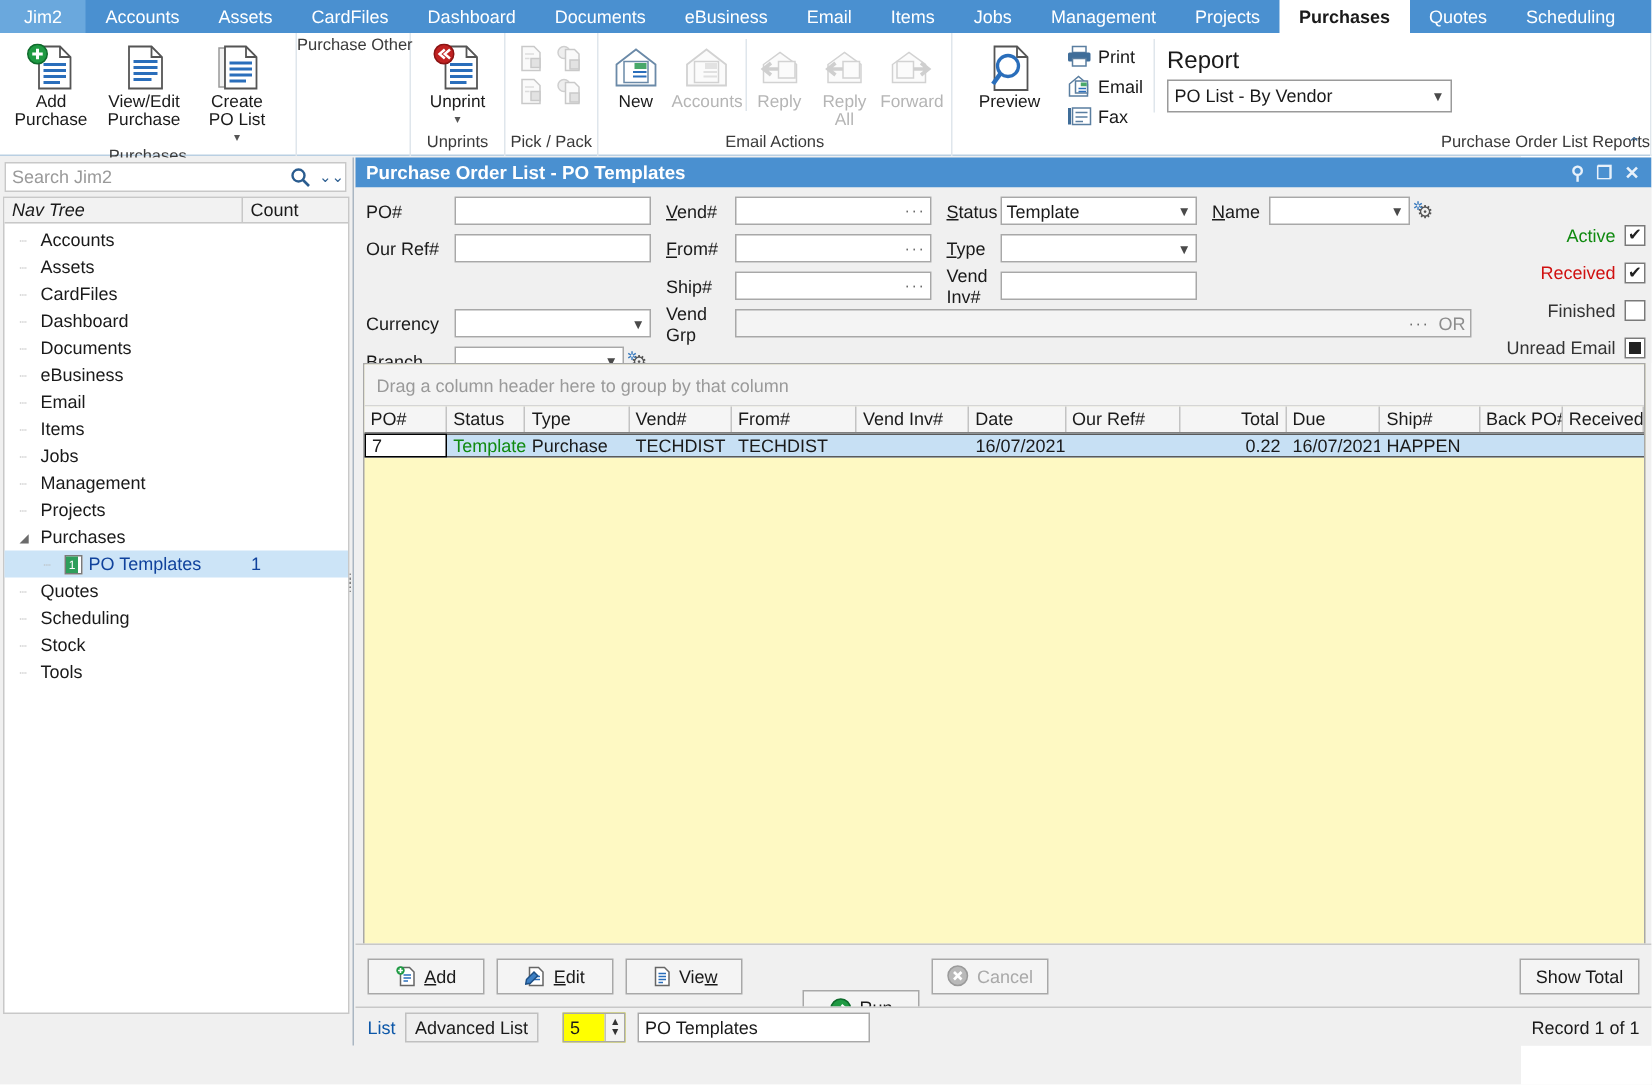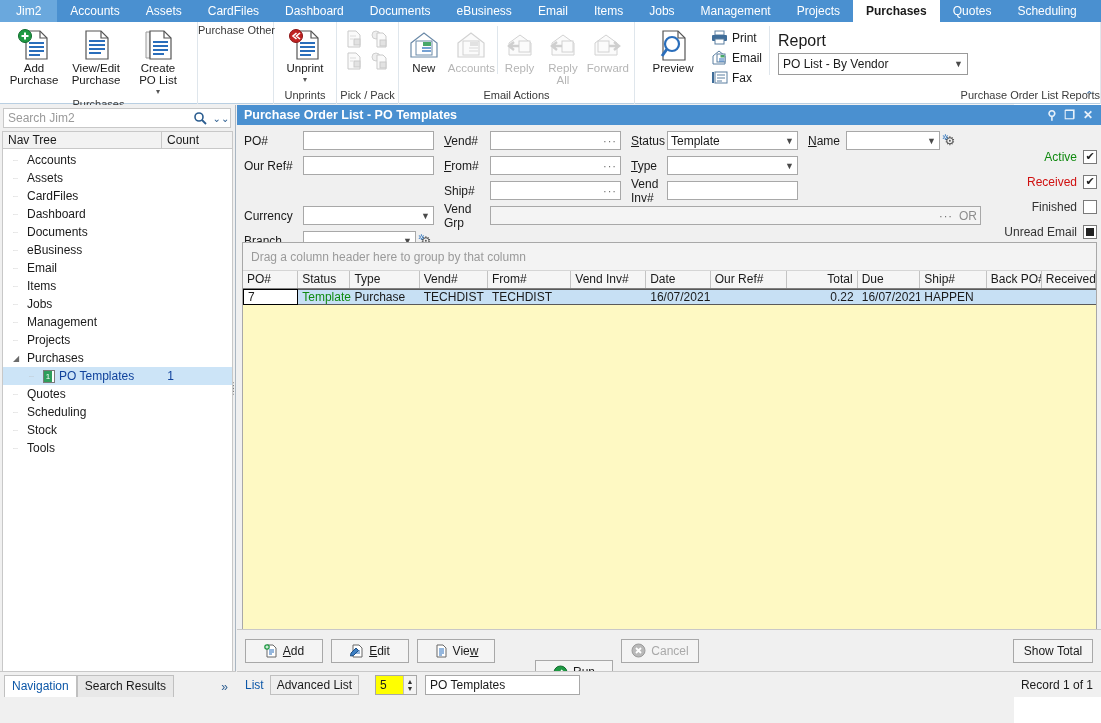--- a/index.html
+++ b/index.html
@@ -101,21 +101,21 @@
 
   .tree-wrap {
     position: absolute; top: 26px; left: 2px; width: 231px; height: 545px;
     background: #ffffff; border: 1px solid #c8c8c8;
   }
   .tree-header {
     display: flex; height: 17px; background: #f2f2f2;
     border-bottom: 1px solid #c8c8c8; font-size: 12px;
   }
   .tree-header div { padding: 1px 5px; }
-  .th-nav { flex: 1; border-right: 1px solid #c8c8c8; }
+  .th-nav { flex: 1; border-right: 1px solid #c8c8c8; font-style: italic; }
   .th-count { width: 70px; }
   .tree-body { padding-top: 2px; }
   .tnode {
     display: flex; align-items: center; height: 18px; font-size: 12px;
     cursor: default; padding-left: 10px; position: relative;
   }
   .tnode .expander { width: 14px; color: #6b6b6b; font-size: 8px; }
   .tnode.child { padding-left: 26px; }
   .tnode.selected { background: #cce4f7; }
   .tnode.selected .tlabel { color: #10429c; }
@@ -639,25 +639,20 @@
             <span class="tlabel">Stock</span>
           </div>
           <div class="tnode">
             <span class="expander" style="color: rgb(185, 185, 185);">┈</span>
             <span class="tlabel">Tools</span>
           </div>
         </div>
     </div>
     <div class="splitter-dots">⋮<br>⋮<br>⋮</div>
 
-    <div class="nav-tabs" id="nav-tabs">
-        <div class="ntab active">Navigation</div>
-        <div class="ntab">Search Results</div>
-        <span class="ntab-more">»</span>
-      </div>
   </div>
 
   <div class="main-panel">
     <div class="doc-title">
       <span>Purchase Order List - PO Templates</span>
       <span class="title-tools">
         <span>⚲</span>
         <span>❐</span>
         <span>✕</span>
       </span>

